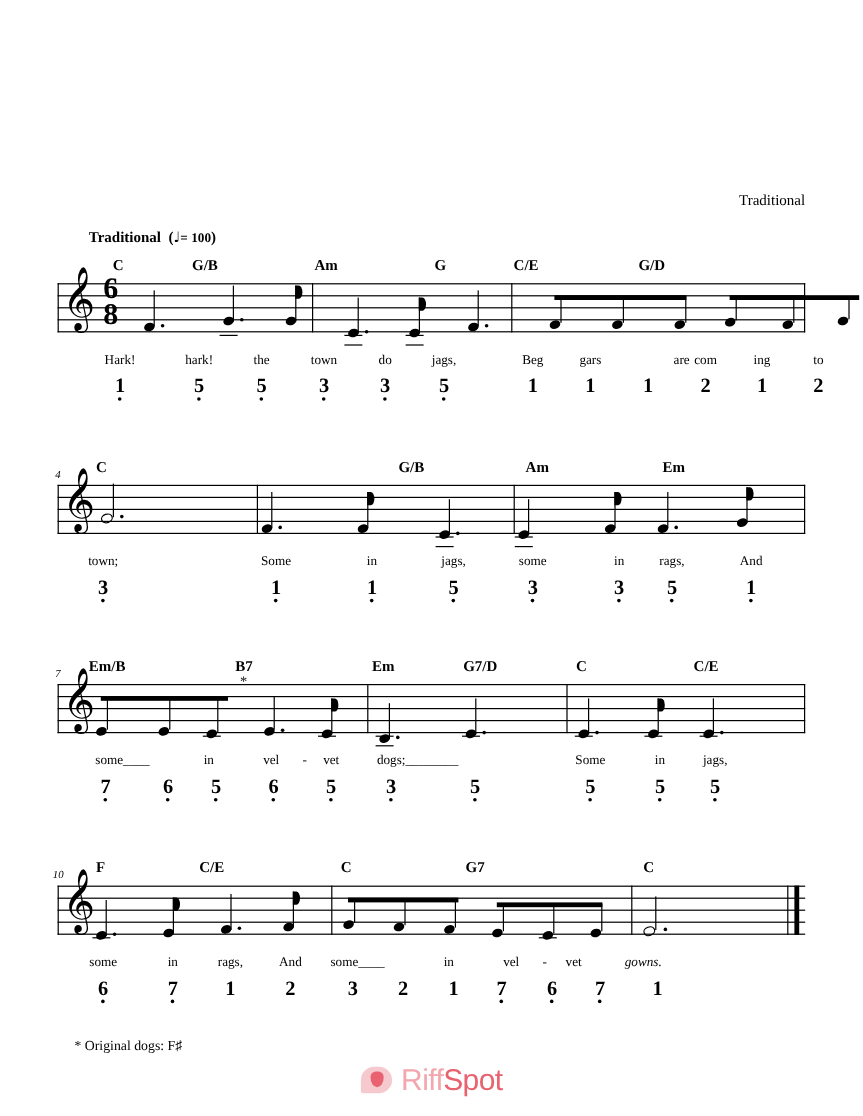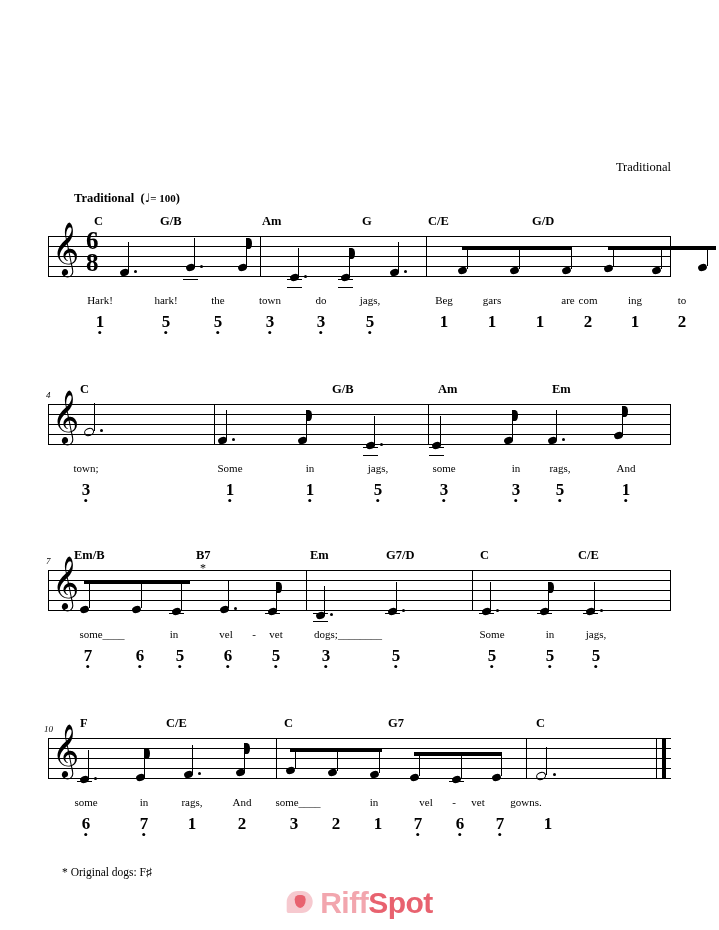--- a/index.html
+++ b/index.html
@@ -252,22 +252,22 @@
   }
   .logo .mark .pick {
     position: absolute;
     left: 8px; top: 6px;
     width: 11px; height: 13px;
     background: #e8626f;
     border-radius: 40% 40% 50% 50% / 35% 35% 65% 65%;
   }
   .logo .txt {
     font-family: "Liberation Sans", sans-serif;
-    font-weight: bold;
-    font-size: 30px;
+    font-weight: normal;
+    font-size: 25px;
     letter-spacing: -0.5px;
     text-align: center;
   }
   .logo .txt .riff { color: #f2a6ae; }
   .logo .txt .spot { color: #e8626f; }
 </style>
 </head>
 <body>
 
 <div class="page">
@@ -606,21 +606,21 @@
 
     <div class="lyric" style="left:38px;">some</div>
     <div class="lyric" style="left:96px;">in</div>
     <div class="lyric" style="left:144px;">rags,</div>
     <div class="lyric" style="left:194px;">And</div>
     <div class="lyric" style="left:250px;">some____</div>
     <div class="lyric" style="left:326px;">in</div>
     <div class="lyric" style="left:378px;">vel</div>
     <div class="lyric" style="left:406px;">-</div>
     <div class="lyric" style="left:430px;">vet</div>
-    <div class="lyric" style="left:478px;">gowns.</div>
+    <div class="lyric" style="left:488px;font-style:italic;">gowns.</div>
 
     <div class="number" style="left:38px;"><span>6</span><span class="dot"></span></div>
     <div class="number" style="left:96px;"><span>7</span><span class="dot"></span></div>
     <div class="number" style="left:144px;"><span>1</span></div>
     <div class="number" style="left:194px;"><span>2</span></div>
     <div class="number" style="left:246px;"><span>3</span></div>
     <div class="number" style="left:288px;"><span>2</span></div>
     <div class="number" style="left:330px;"><span>1</span></div>
     <div class="number" style="left:370px;"><span>7</span><span class="dot"></span></div>
     <div class="number" style="left:412px;"><span>6</span><span class="dot"></span></div>

